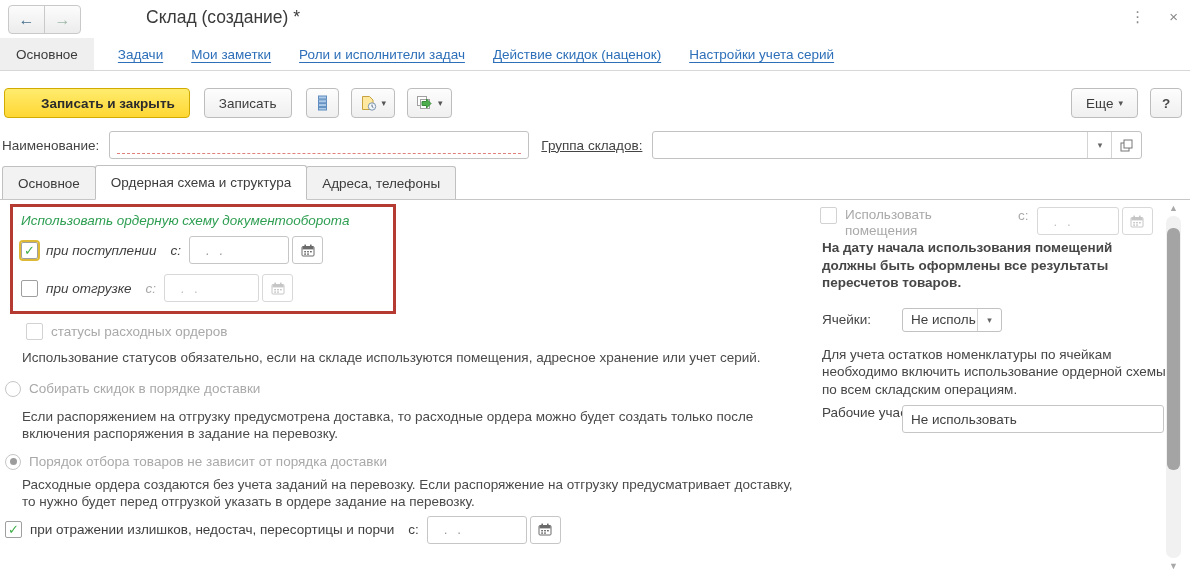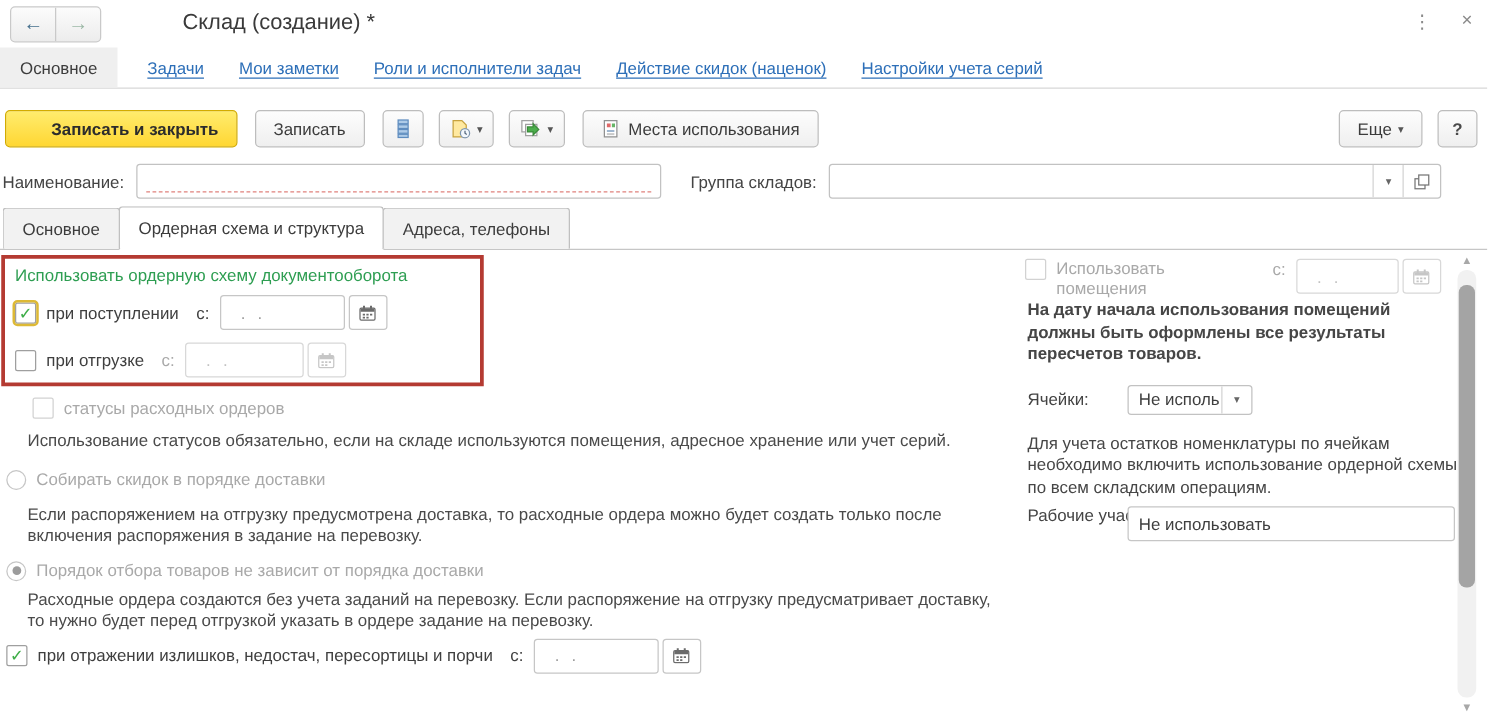--- a/index.html
+++ b/index.html
@@ -41,34 +41,34 @@
   .inputwrap{position:relative;height:28px;border:1px solid #c2c2c2;border-radius:3px;background:#fff;box-sizing:border-box;}
   .name-inputwrap{width:420px;margin-left:10px;}
   .name-inputwrap input{position:absolute;inset:0;border:none;outline:none;background:transparent;padding:0 8px;font:inherit;color:#333;}
   .req-underline{position:absolute;left:7px;right:7px;bottom:4px;border-bottom:1px dashed #e0817c;pointer-events:none;}
   .combo{display:flex;align-items:stretch;height:28px;border:1px solid #c2c2c2;border-radius:3px;background:#fff;box-sizing:border-box;overflow:hidden;}
   .combo .val{flex:1;display:flex;align-items:center;padding:0 8px;overflow:hidden;white-space:nowrap;color:#333;}
   .combo .seg{border-left:1px solid #d4d4d4;display:flex;align-items:center;justify-content:center;color:#666;}
   .seg-arrow{width:23px;font-size:9px;}
   .seg-open{width:29px;}
   .group-combo{width:490px;margin-left:10px;}
-  .gl{margin-left:23px;}
+  .gl{margin-left:12px;text-decoration:underline;}
 
   
   .tabstrip{position:absolute;top:167px;left:0;width:100%;height:33px;border-bottom:1px solid #c6c6c6;box-sizing:border-box;display:flex;align-items:flex-end;padding-left:2px;}
   .tab{height:32px;display:inline-flex;align-items:center;padding:0 15px;border:1px solid #c0c0c0;border-bottom:none;border-radius:3px 3px 0 0;background:#f2f2f2;color:#3c3c3c;white-space:nowrap;cursor:default;}
   .tab + .tab{margin-left:-1px;}
   .tab.active{background:#fff;height:33px;margin-bottom:-1px;z-index:2;border-bottom:1px solid #fff;}
 
   
   .content{position:absolute;top:200px;left:0;right:0;bottom:0;background:#fff;}
   .leftcol{position:absolute;left:0;top:0;width:808px;}
   .rightcol{position:absolute;left:820px;top:0;width:346px;}
 
-  .redbox{margin:4px 0 0 1px;width:386px;border:3px solid #b43a32;box-sizing:border-box;padding:6px 8px 4px 8px;}
+  .redbox{margin:4px 0 0 10px;width:386px;border:3px solid #b43a32;box-sizing:border-box;padding:6px 8px 9px 8px;font-style:italic;}
   .green-title{color:#2e9e52;white-space:nowrap;}
 
   .row{display:flex;align-items:center;}
   .row-top{align-items:flex-start;}
 
   .checkbox{width:17px;height:17px;border:1px solid #9f9f9f;border-radius:2px;background:#fff;display:inline-flex;align-items:center;justify-content:center;flex:none;box-sizing:border-box;cursor:default;}
   .checkbox .check{color:#3fae49;font-weight:700;font-size:13px;line-height:1;}
   .checkbox.focused{outline:2px solid #ddb935;}
   .checkbox.dis{border-color:#d2d2d2;}
   .cb-label{margin-left:8px;white-space:nowrap;color:#3f3f3f;}
@@ -182,32 +182,20 @@
     </div>
     <div class="btn btn-icon ml12">
       <span>
         <svg width="17" height="16" viewBox="0 0 17 16">
             <rect x="1.5" y="1.5" width="9" height="9" fill="#fff" stroke="#a0a0a0"></rect>
             <rect x="4.5" y="4.5" width="9" height="9" fill="#fff" stroke="#a0a0a0"></rect>
             <polygon points="6,6.5 10.5,6.5 10.5,4 15,8.5 10.5,13 10.5,10.5 6,10.5" fill="#4cae4c" stroke="#3a8a3a"></polygon>
           </svg>
       </span>
       <span class="dd-arrow">▾</span>
-    </div>
-    <div class="btn ml14">
-      <span>
-        <svg width="15" height="16" viewBox="0 0 15 16">
-            <rect x="2.5" y="1.5" width="10" height="13" fill="#fff" stroke="#909090"></rect>
-            <rect x="4.5" y="3.8" width="3" height="3" fill="#e06969"></rect>
-            <rect x="8.5" y="3.8" width="2.5" height="3" fill="#67b567"></rect>
-            <rect x="4.5" y="9" width="6" height="1.6" fill="#9fb6cf"></rect>
-            <rect x="4.5" y="11.5" width="6" height="1.6" fill="#c9c9c9"></rect>
-          </svg>
-      </span>
-      <span class="usage-label">Места использования</span>
     </div>
     <div class="spacer"></div>
     <div class="btn">
       <span>Еще</span>
       <span class="dd-arrow">▾</span>
     </div>
     <div class="btn btn-help ml12">?</div>
   </div>
 
   <div class="fieldrow">

